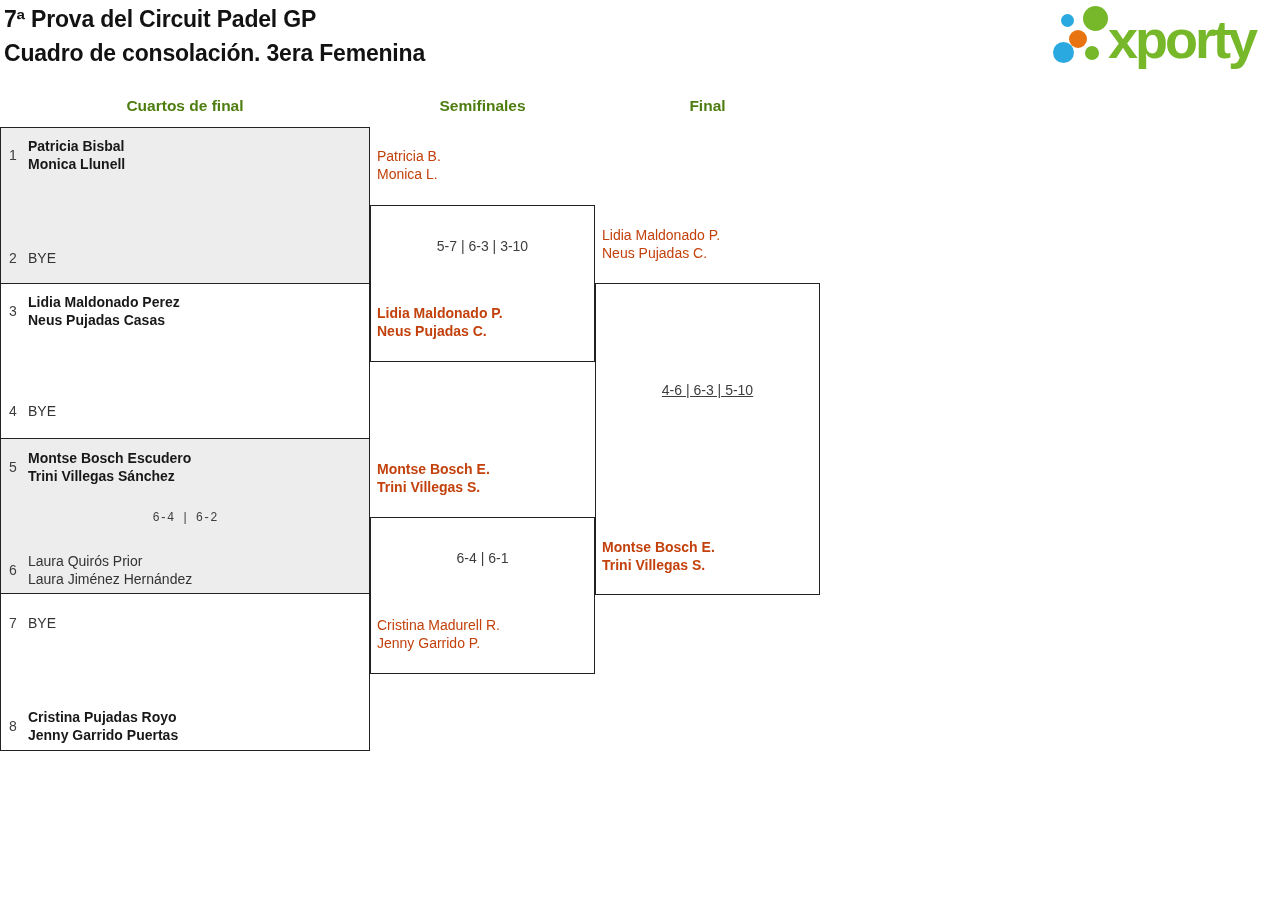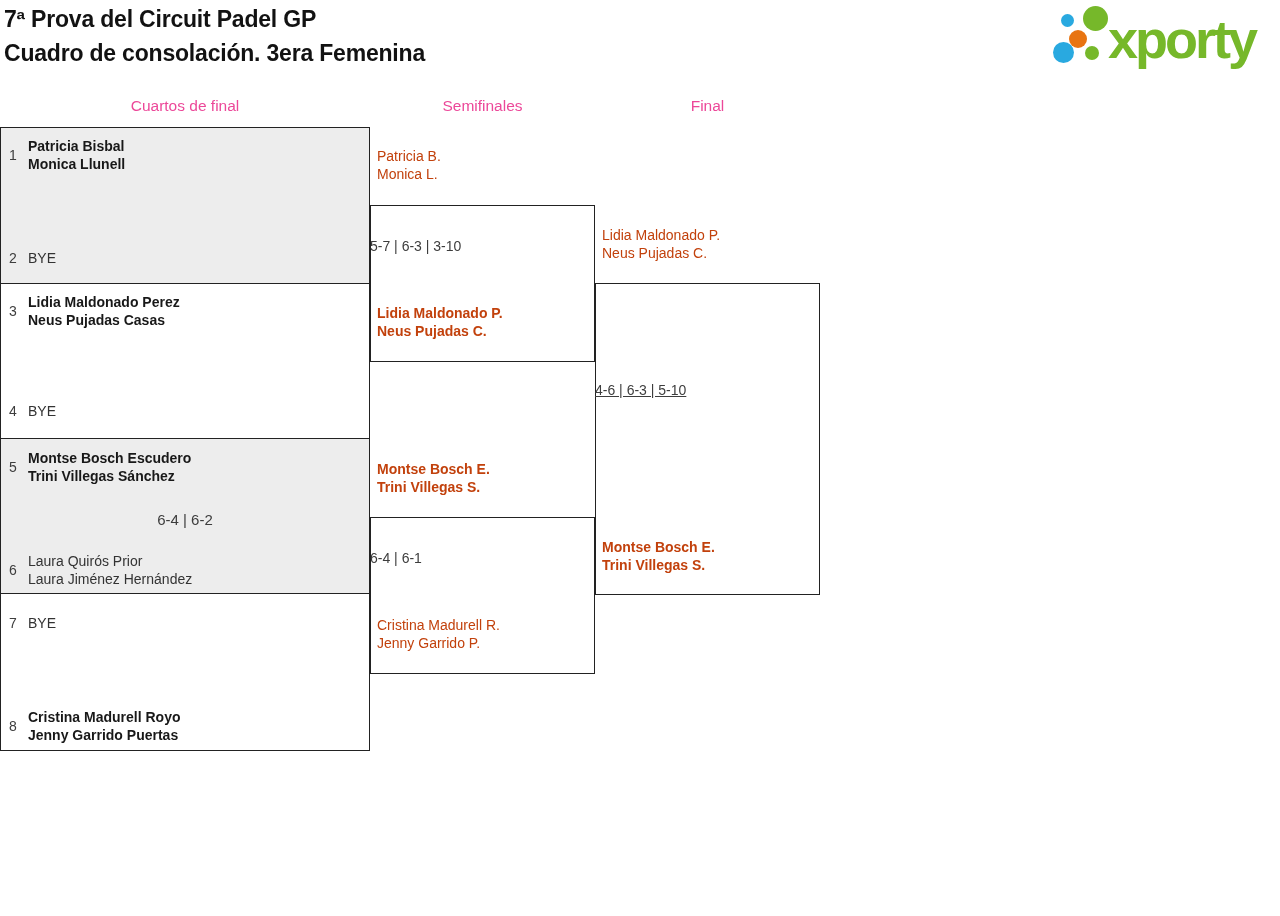--- a/index.html
+++ b/index.html
@@ -42,22 +42,22 @@
     font-weight: bold;
     letter-spacing: -3px;
     color: #76b82a;
   }
 
   
   .colhead {
     position: absolute;
     top: 97px;
     font-size: 15.5px;
-    font-weight: normal;
-    color: #ec4899;
+    font-weight: bold;
+    color: #4d7c0f;
     text-align: center;
   }
   .colhead-1 { left: 0;     width: 370px; }
   .colhead-2 { left: 370px; width: 225px; }
   .colhead-3 { left: 595px; width: 225px; }
 
   
   .box {
     position: absolute;
     box-sizing: border-box;
@@ -90,35 +90,36 @@
     color: #3d3d3d;
   }
   .names { font-size: 14px; line-height: 18px; color: #333333; }
   .w { font-weight: bold; color: #181818; }
 
   .qf-score {
     position: absolute;
     left: 0;
     width: 100%;
     text-align: center;
-    font-size: 15px;
+    font-size: 12px;
     color: #3d3d3d;
+    font-family: Liberation Mono, monospace;
   }
 
   
   .team {
     position: absolute;
     font-size: 14px;
     line-height: 18px;
     color: #c2410c;
   }
   .round-score {
     position: absolute;
     width: 225px;
-    text-align: left;
+    text-align: center;
     font-size: 14px;
     color: #3d3d3d;
   }
   #sf1-team-top    { left: 377px; top: 147px; }
   #sf1-score       { left: 370px; top: 238px; }
   #sf1-team-bottom { left: 377px; top: 304px; }
   #sf2-team-top    { left: 377px; top: 460px; }
   #sf2-score       { left: 370px; top: 550px; }
   #sf2-team-bottom { left: 377px; top: 616px; }
   #final-team-top    { left: 602px; top: 226px; }
@@ -201,21 +202,21 @@
   <div id="qf-box-4" class="box box-white">
     <div class="slot" style="top:20px">
       <span class="seed">7</span>
       <div class="names">
         <div>BYE</div>
       </div>
     </div>
     <div class="slot" style="top:114px">
       <span class="seed">8</span>
       <div class="names w">
-        <div>Cristina Madurell Royo</div>
+        <div>Cristina Pujadas Royo</div>
         <div>Jenny Garrido Puertas</div>
       </div>
     </div>
   </div>
 
   <div id="sf-box-1" class="box box-open"></div>
   <div id="sf-box-2" class="box box-open"></div>
 
   <div id="sf1-team-top" class="team">
     <div>Patricia B.</div>

